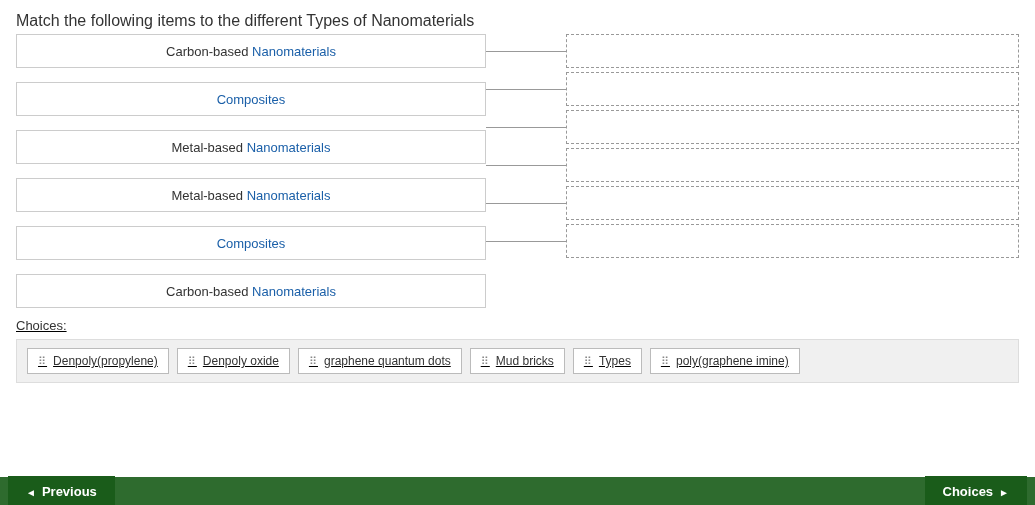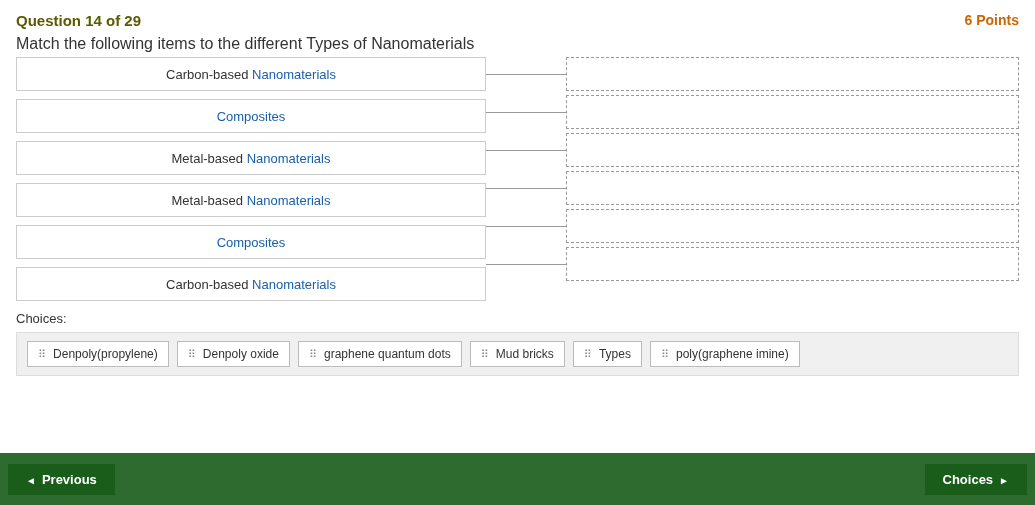--- a/index.html
+++ b/index.html
@@ -54,21 +54,21 @@
 
     .matching-area {
       display: flex;
       gap: 0;
       margin-bottom: 10px;
     }
 
     .left-column {
       display: flex;
       flex-direction: column;
-      gap: 8px;
+      gap: 14px;
       width: 470px;
       border-radius: 10px;
     }
 
     .left-item {
       border: 1px solid #ccc;
       padding: 6px 10px;
       text-align: center;
       background: #fff;
       display: flex;
@@ -118,20 +118,21 @@
     }
 
     .right-item {
       border: 1px dashed #999;
       height: 34px;
       background: #fff;
     }
 
     .choices-section {
       margin-bottom: 0;
+      text-decoration: underline;
     }
 
     .choices-label {
       font-size: 13px;
       color: #333;
       margin-bottom: 6px;
     }
 
     .choices-box {
       background: #f0f0f0;
@@ -156,21 +157,21 @@
     }
 
     .drag-handle {
       color: #888;
       font-size: 11px;
       letter-spacing: 1px;
     }
 
     .footer-bar {
       background: #2e6b2e;
-      height: 52px;
+      height: 28px;
       display: flex;
       align-items: center;
       justify-content: space-between;
       padding: 0 8px;
       flex-shrink: 0;
     }
 
     .nav-btn {
       background: #1a5c1a;
       color: #fff;
@@ -184,24 +185,20 @@
       font-weight: bold;
     }
 
     .arrow-left::before { content: '◄'; font-size: 10px; }
     .arrow-right::after { content: '►'; font-size: 10px; }
   </style>
 </head>
 <body>
 
 <div class="main-content">
-  <div class="header-row">
-    <span class="question-title">Question 14 of 29</span>
-    <span class="points-label">6 Points</span>
-  </div>
 
   <div class="instruction-text">Match the following items to the different Types of Nanomaterials</div>
 
   <div class="matching-area">
     <div class="left-column">
       <div class="left-item">
         <span class="item-text"><span class="black-part">Carbon-based </span><span class="blue-part">Nanomaterials</span></span>
       </div>
       <div class="left-item">
         <span class="item-text"><span class="blue-part">Composites</span></span>

